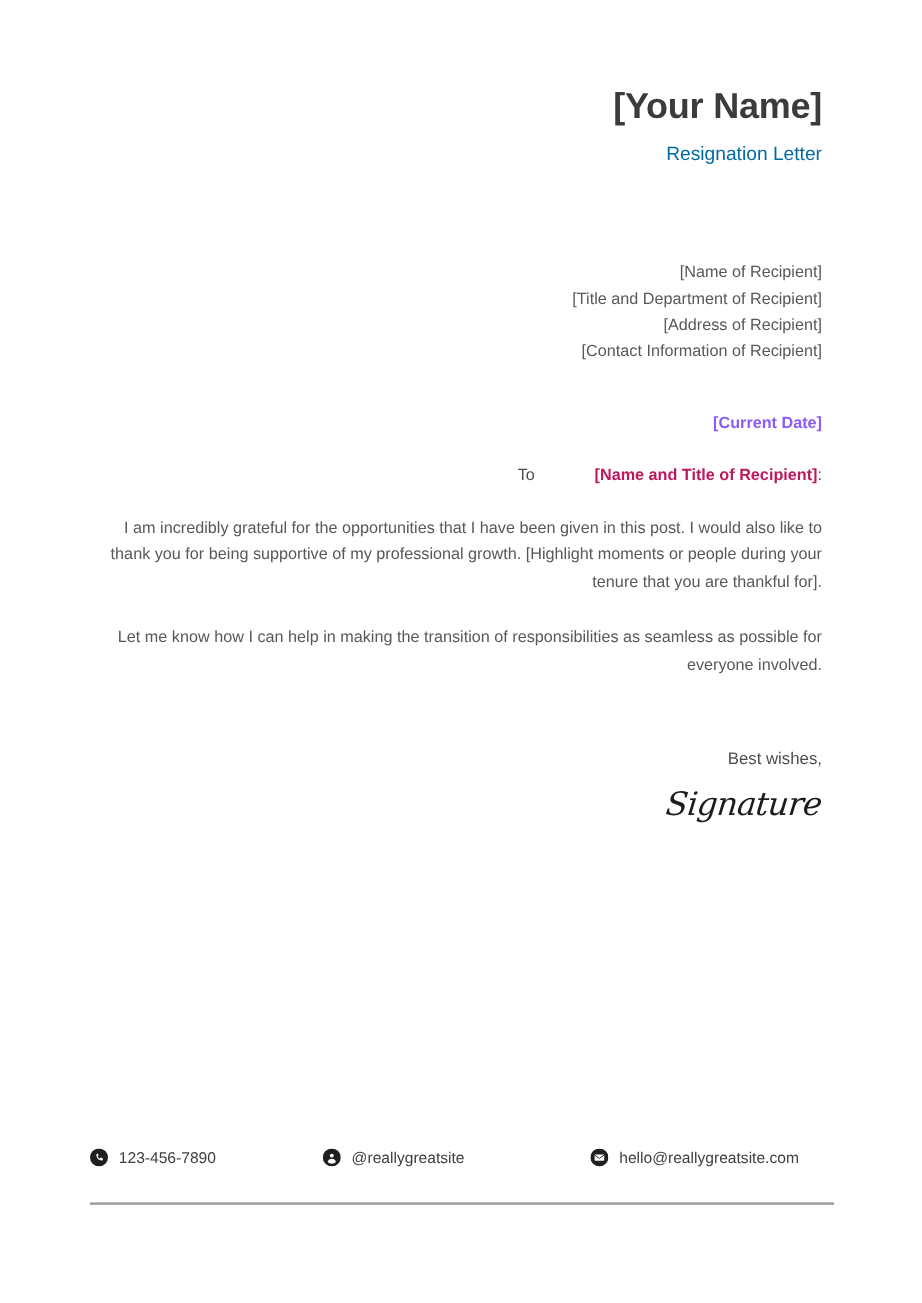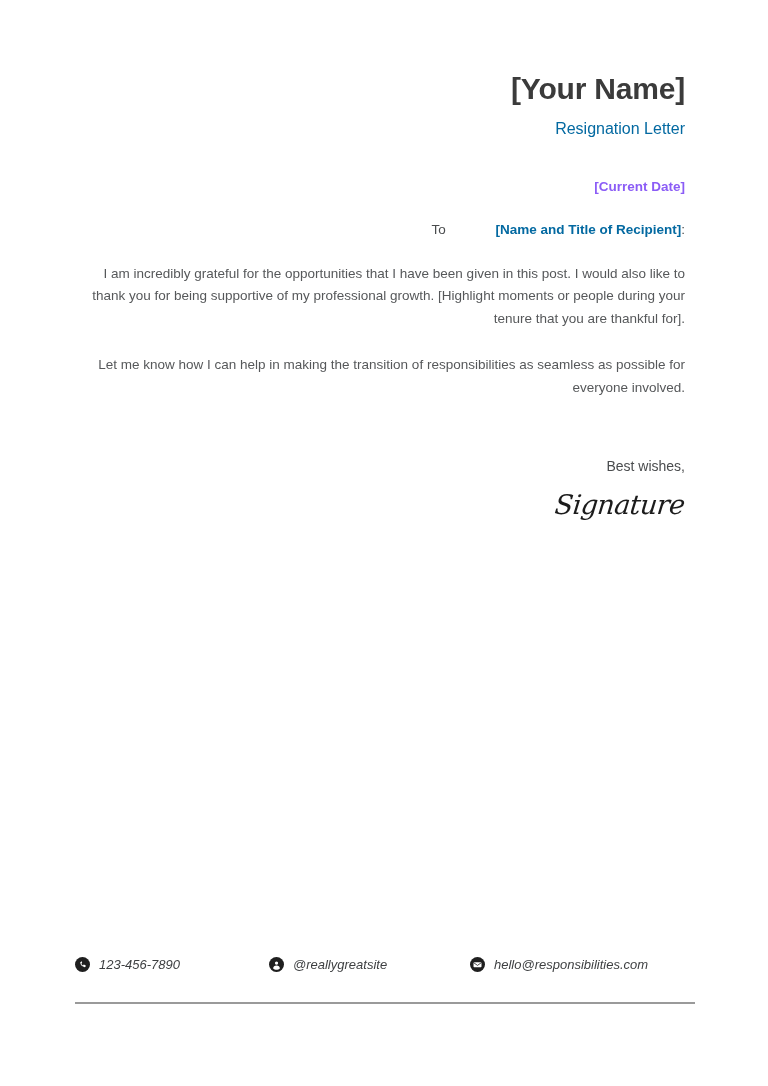--- a/index.html
+++ b/index.html
@@ -65,21 +65,21 @@
     color: #8b5cf6;
     line-height: 22px;
   }
   .salutation {
     margin-top: 21px;
     font-size: 13.5px;
     color: #4a4c4e;
     line-height: 22px;
   }
   .salutation b {
-    color: #0369a1;
+    color: #be185d;
     font-weight: bold;
     padding-left: 46px;
   }
 
   
   .body-para {
     margin-top: 24px;
     font-size: 13.5px;
     color: #56585a;
     line-height: 22.5px;
@@ -124,24 +124,23 @@
     width: 620px;
   }
   .footer-row {
     display: flex;
     align-items: center;
     height: 24px;
   }
   .footer-item {
     display: flex;
     align-items: flex-end;
-    font-style: italic;
   }
   .footer-item.phone   { width: 194px; }
-  .footer-item.social  { width: 201px; }
+  .footer-item.social  { width: 223px; }
   .footer-item.email   { flex: 1; }
   .footer-icon {
     width: 15px;
     height: 15px;
     flex: 0 0 15px;
     margin-right: 9px;
     display: block;
   }
   .footer-text {
     font-size: 13px;
@@ -163,20 +162,26 @@
 
 <div class="page">
 
   <div class="content">
 
     <div class="letter-header">
       <h1 class="doc-title">[Your Name]</h1>
       <h2 class="doc-subtitle">Resignation Letter</h2>
     </div>
 
+    <div class="recipient-block">
+      <div class="recipient-line">[Name of Recipient]</div>
+      <div class="recipient-line">[Title and Department of Recipient]</div>
+      <div class="recipient-line">[Address of Recipient]</div>
+      <div class="recipient-line">[Contact Information of Recipient]</div>
+    </div>
 
     <div class="date-line">[Current Date]</div>
 
     <div class="salutation">
       <span>To </span><b>[Name and Title of Recipient]</b><span>:</span>
     </div>
 
     <p class="body-para">I am incredibly grateful for the opportunities that I have been given in this post. I would also like to thank you for being supportive of my professional growth. [Highlight moments or people during your tenure that you are thankful for].</p>
     <p class="body-para">Let me know how I can help in making the transition of responsibilities as seamless as possible for everyone involved.</p>
 
@@ -206,20 +211,20 @@
         </svg>
         <span class="footer-text">@reallygreatsite</span>
       </div>
 
       <div class="footer-item email">
         <svg class="footer-icon" viewBox="0 0 24 24">
           <circle cx="12" cy="12" r="12" fill="#1f1f1f"></circle>
           <rect x="5.6" y="8.2" width="12.8" height="8.2" rx="1.1" fill="#ffffff"></rect>
           <path d="M5.9 9.1l6.1 4.3 6.1-4.3" fill="none" stroke="#1f1f1f" stroke-width="1.25" stroke-linecap="round" stroke-linejoin="round"></path>
         </svg>
-        <span class="footer-text">hello@responsibilities.com</span>
+        <span class="footer-text">hello@reallygreatsite.com</span>
       </div>
 
     </div>
     <div class="footer-rule"></div>
   </div>
 
 </div>
 
 </body></html>

